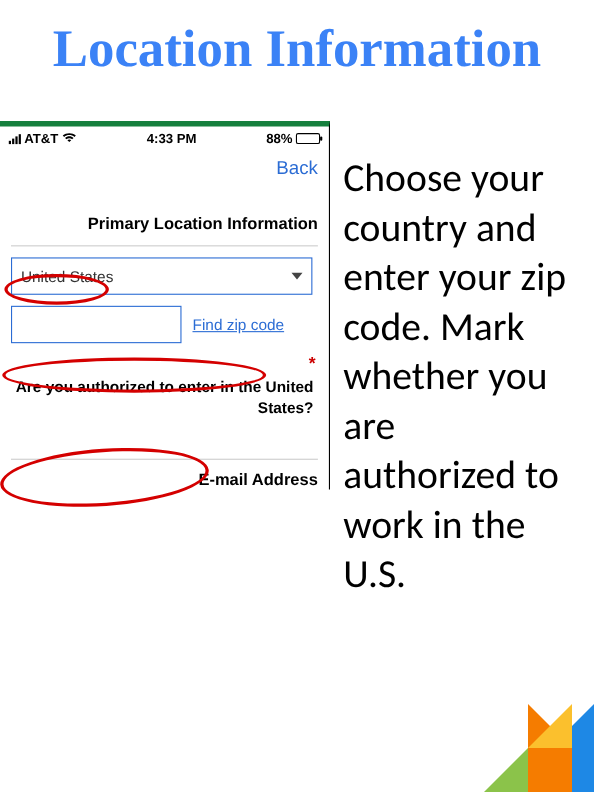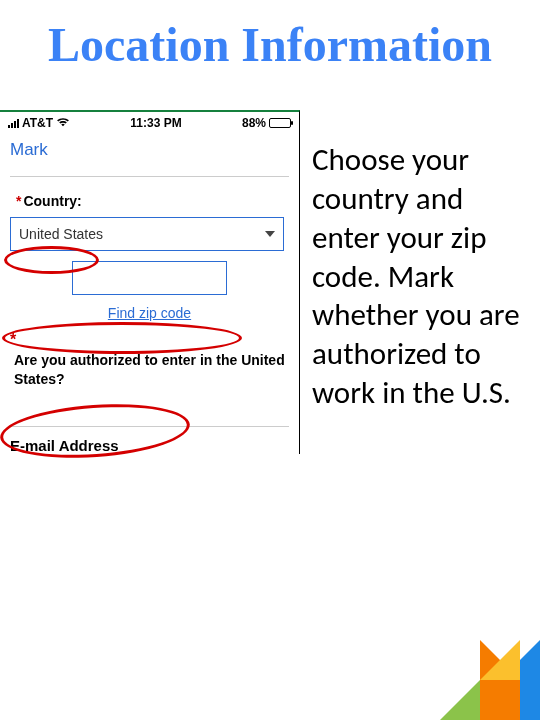--- a/index.html
+++ b/index.html
@@ -22,24 +22,25 @@
   }
   .content-row {
     display: flex;
     align-items: flex-start;
     padding: 30px 10px 0 0;
   }
   
   .phone {
     width: 300px;
     flex: 0 0 300px;
-    border-top: 2px solid #15803d;
+    border-top: 5px solid #15803d;
     border-right: 1px solid #000;
     background: #fff;
     font-family: -apple-system, Helvetica, Arial, sans-serif;
+    text-align: right;
   }
   .statusbar {
     display: flex;
     justify-content: space-between;
     align-items: center;
     font-size: 12px;
     font-weight: 600;
     padding: 4px 8px 2px 8px;
   }
   .statusbar .left, .statusbar .right { display: flex; align-items: center; gap: 3px; }
@@ -85,21 +86,20 @@
     align-items: center;
     color: #333;
     margin-bottom: 10px;
   }
   .caret-down { width:0; height:0; border-left:5px solid transparent; border-right:5px solid transparent; border-top:6px solid #444; }
   .zip-row {
     display: flex;
     align-items: center;
     gap: 10px;
     margin-bottom: 10px;
-    flex-direction: column;
   }
   .text-input {
     border: 1px solid #2b6cd4;
     width: 155px;
     height: 34px;
   }
   .find-link {
     color: #2b6cd4;
     font-size: 14px;
     text-decoration: underline;
@@ -139,21 +139,21 @@
   .ellipse {
     position: absolute;
     border: 3px solid #d40000;
     border-radius: 50%;
     pointer-events: none;
   }
   
   .instr {
     flex: 1;
     padding: 30px 6px 0 12px;
-    font-size: 31px;
+    font-size: 36px;
     line-height: 1.25;
     color: #000;
   }
   
   .corner-logo {
     position: absolute;
     right: 0;
     bottom: 0;
     width: 130px;
     height: 110px;
@@ -176,37 +176,33 @@
             <span></span>
             <span></span>
           </span>
         <span>AT&amp;T</span>
         <span class="wifi-icon">
           <svg viewBox="0 0 20 14">
               <path d="M10 13 L7.5 10.5 C8.9 9.3 11.1 9.3 12.5 10.5 Z M4.5 7.5 C7.5 4.8 12.5 4.8 15.5 7.5 L13.7 9.3 C11.6 7.5 8.4 7.5 6.3 9.3 Z M1.5 4.5 C6 0.5 14 0.5 18.5 4.5 L16.7 6.3 C13 3 7 3 3.3 6.3 Z" fill="#000"></path>
             </svg>
         </span>
       </div>
-      <div>11:33 PM</div>
+      <div>4:33 PM</div>
       <div class="right">
         <span>88%</span>
         <span class="batt-box"><span class="batt-fill"></span></span>
       </div>
     </div>
 
-    <div class="nav-back">Mark</div>
+    <div class="nav-back">Back</div>
 
     <div class="phone-body">
+      <div class="sect-heading">Primary Location Information</div>
       <hr class="divider">
 
-      <div>
-        <span class="field-label">
-          <span class="req">*</span><span>Country:</span>
-        </span>
-      </div>
       <div class="select-box">
         <span>United States</span>
         <span class="caret-down"></span>
       </div>
 
       <div class="zip-row">
         <div class="text-input"></div>
         <span class="find-link">Find zip code</span>
       </div>
 

